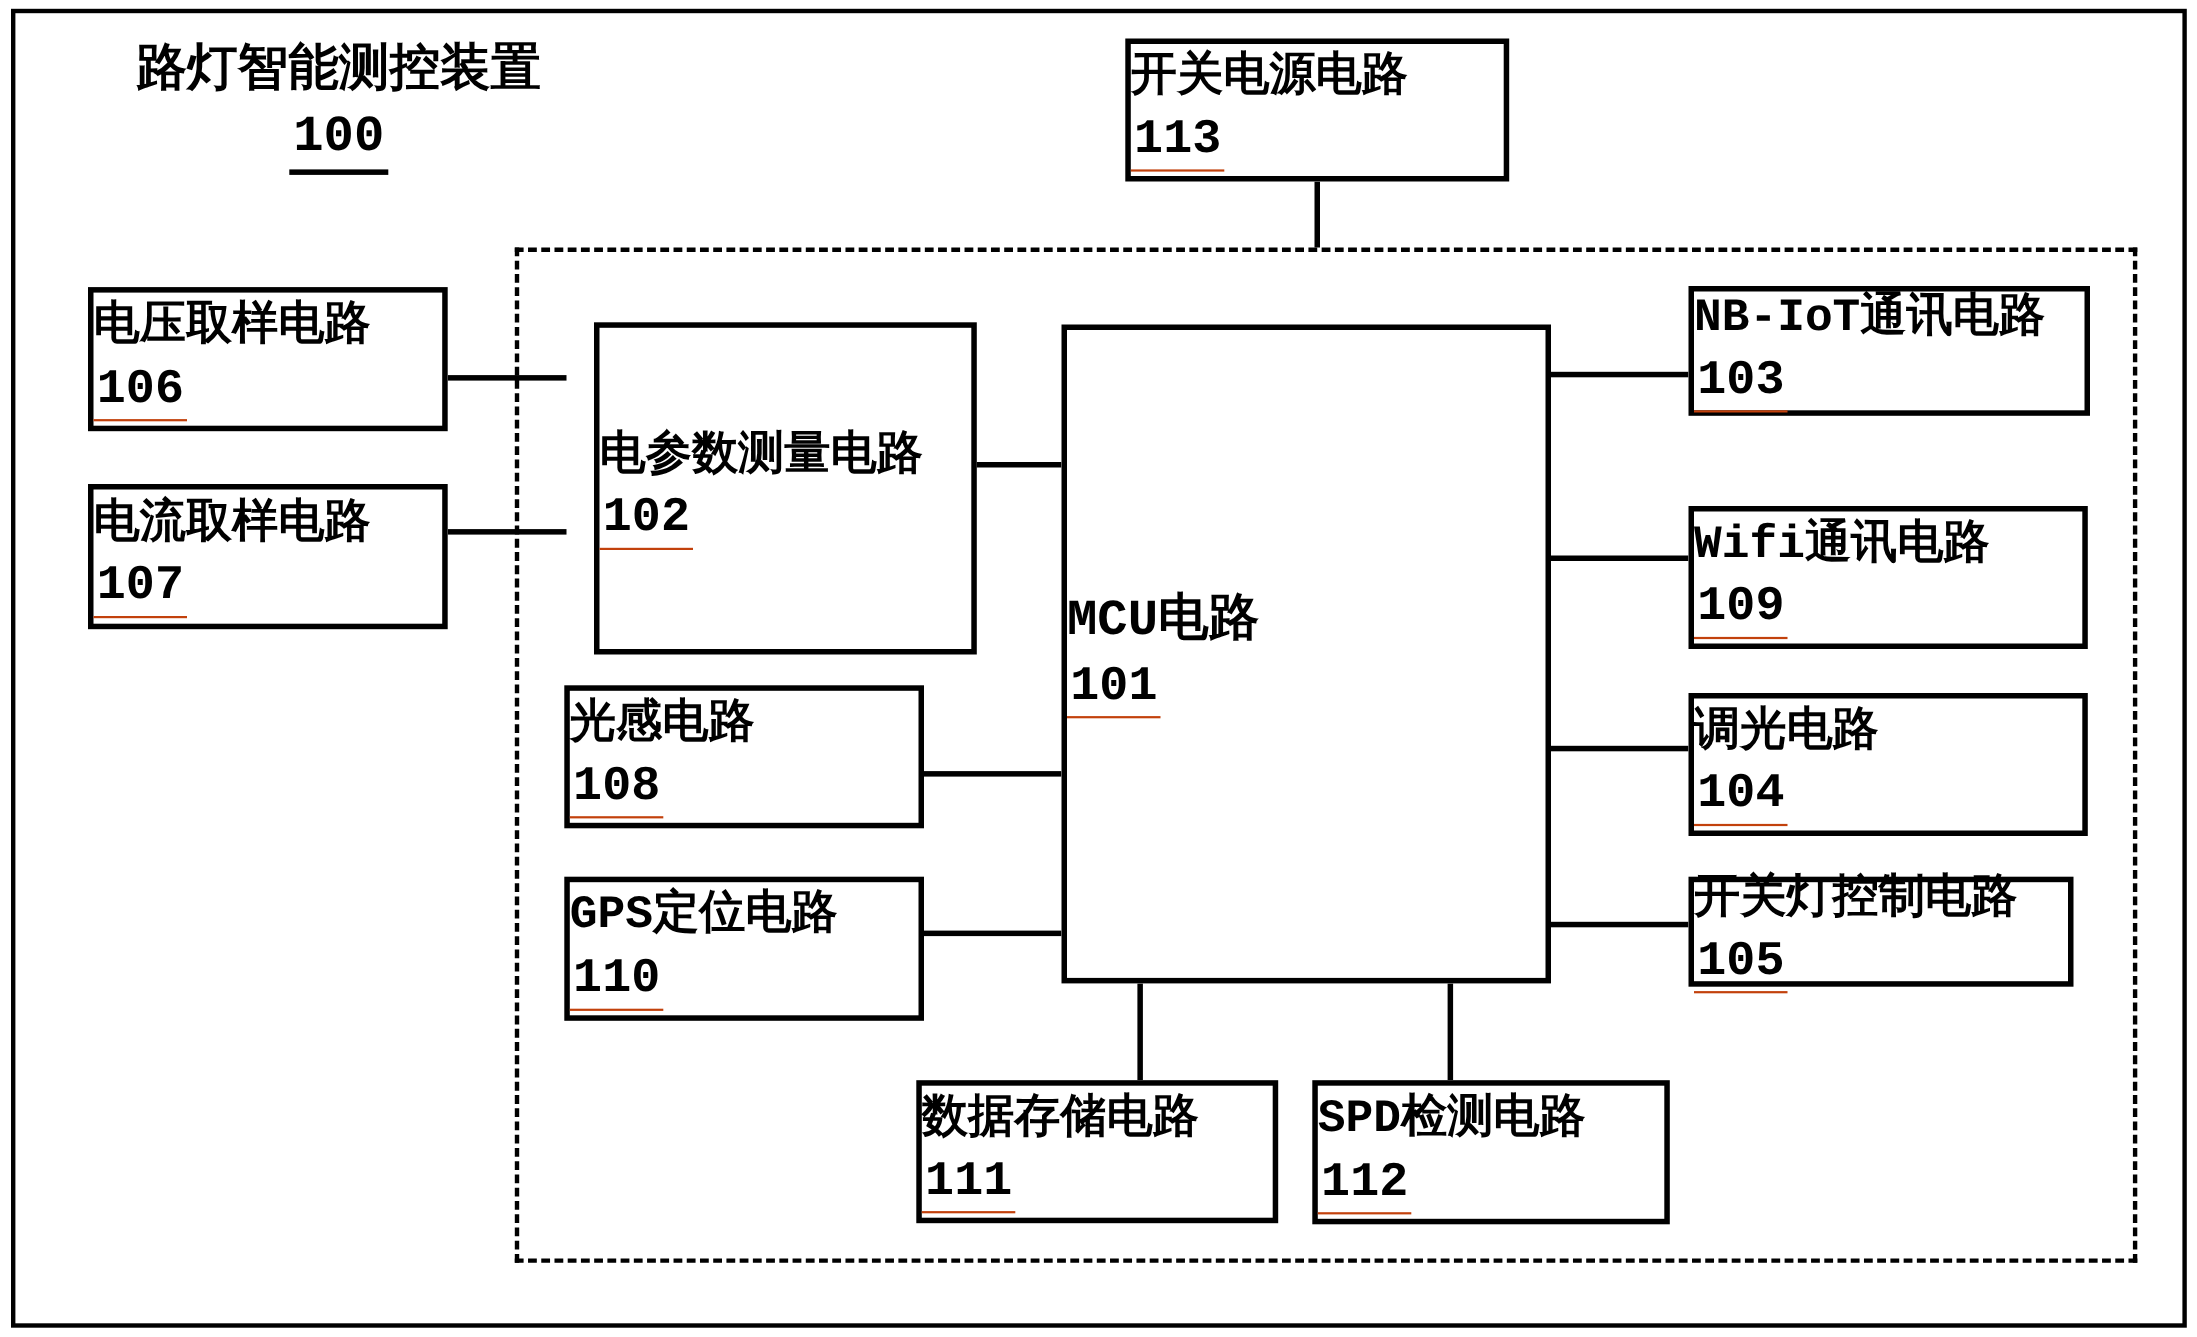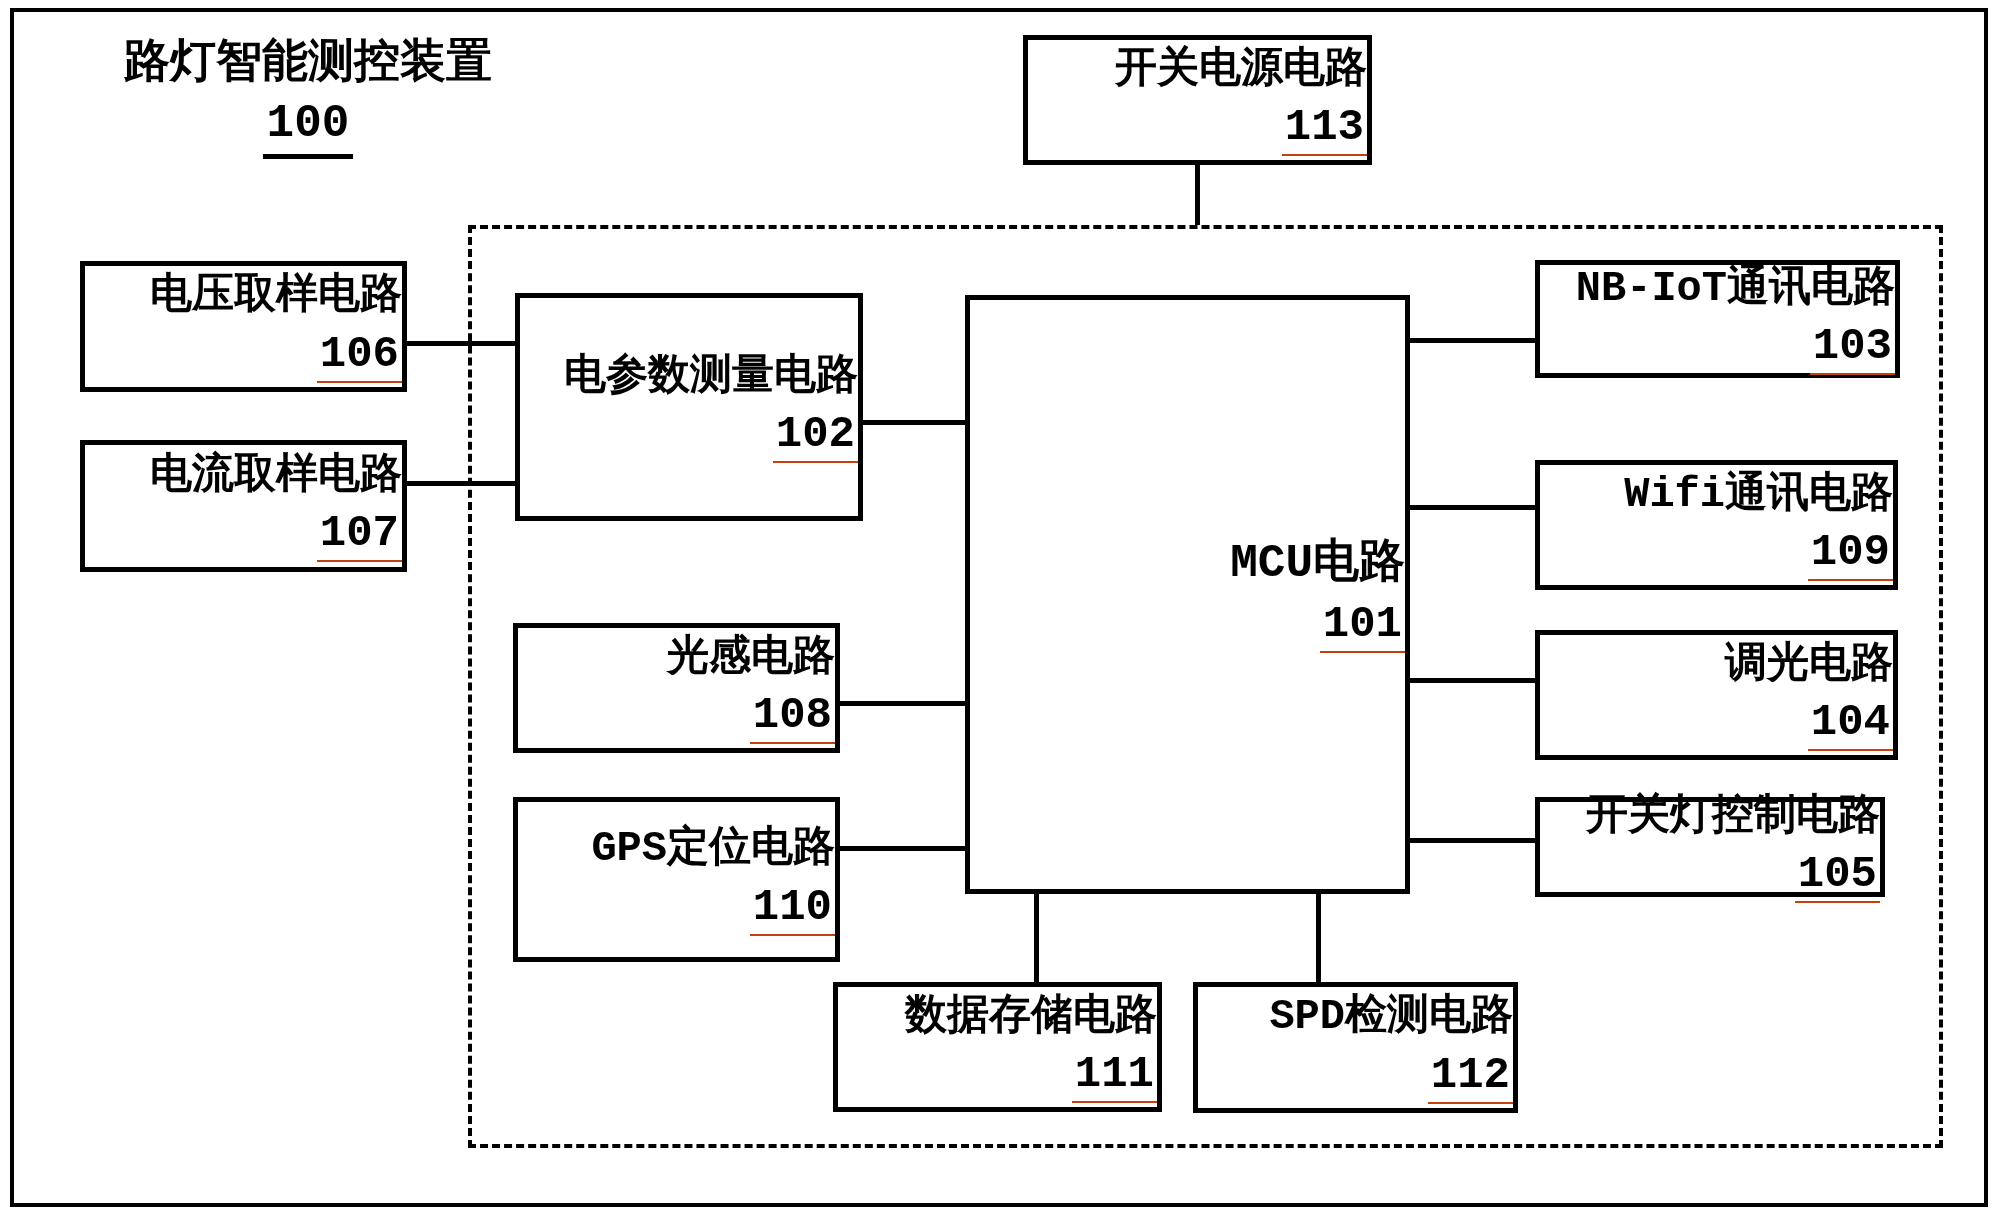--- a/index.html
+++ b/index.html
@@ -46,25 +46,24 @@
     padding: 0 4px 1px 4px;
     margin-top: 2px;
   }
   .node {
     position: absolute;
     border: 5px solid #000000;
     box-sizing: border-box;
     background: #ffffff;
     display: flex;
     flex-direction: column;
-    align-items: flex-end;
+    align-items: flex-start;
     justify-content: center;
     text-align: center;
     font-weight: bold;
-    padding-left: 20px;
   }
   .node .lbl {
     font-size: 42px;
     line-height: 1.25;
     white-space: nowrap;
   }
   .node .num {
     font-size: 44px;
     line-height: 1.15;
     display: inline-block;
@@ -74,23 +73,23 @@
   }
   .mcu .lbl { font-size: 46px; }
   .wire {
     position: absolute;
     background: #000000;
   }
   
   .b113 { left:1023px; top:35px;  width:349px; height:130px; }
   .b106 { left:80px;   top:261px; width:327px; height:131px; }
   .b107 { left:80px;   top:440px; width:327px; height:132px; }
-  .b102 { left:515px;  top:293px; width:348px; height:228px; }
+  .b102 { left:540px;  top:293px; width:348px; height:302px; }
   .b108 { left:513px;  top:623px; width:327px; height:130px; }
-  .b110 { left:513px;  top:797px; width:327px; height:165px; }
+  .b110 { left:513px;  top:797px; width:327px; height:131px; }
   .mcu  { left:965px;  top:295px; width:445px; height:599px; }
   .b103 { left:1535px; top:260px; width:365px; height:118px; }
   .b109 { left:1535px; top:460px; width:363px; height:130px; }
   .b104 { left:1535px; top:630px; width:363px; height:130px; }
   .b105 { left:1535px; top:797px; width:350px; height:100px; }
   .b111 { left:833px;  top:982px; width:329px; height:130px; }
   .b112 { left:1193px; top:982px; width:325px; height:131px; }
   
   .w-106-102 { left:407px;  top:341px; width:108px; height:5px; }
   .w-107-102 { left:407px;  top:481px; width:108px; height:5px; }

